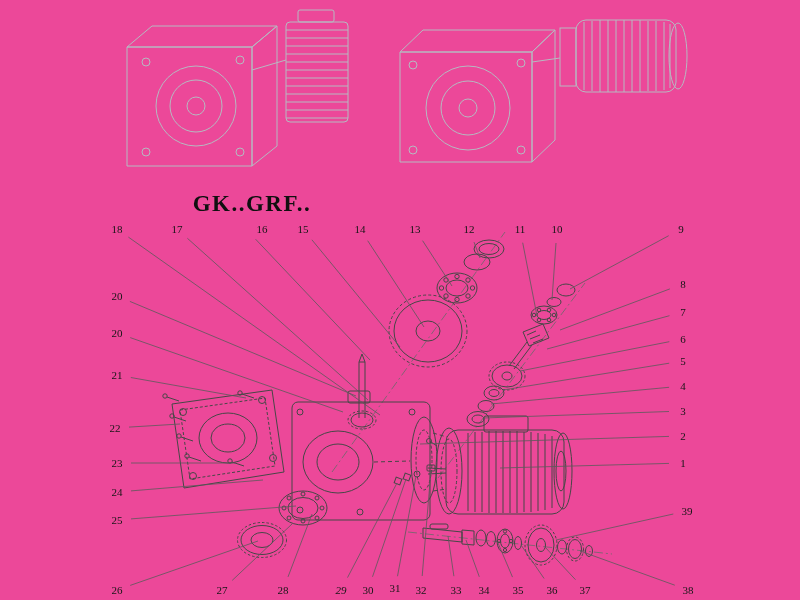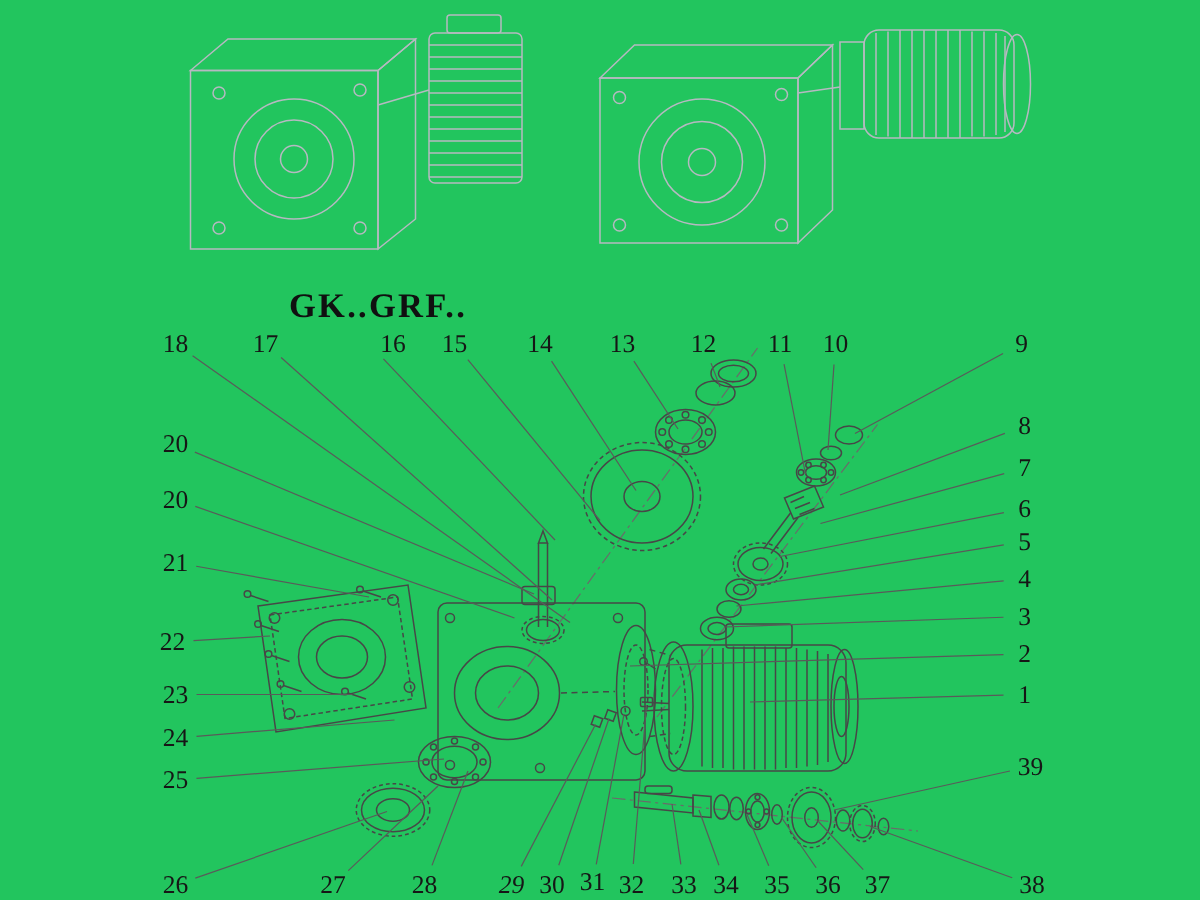--- a/index.html
+++ b/index.html
@@ -1,30 +1,30 @@
 <!DOCTYPE html>
 <html><head>
 <meta charset="utf-8">
 <style>
   html,body { margin:0; padding:0; background:#e9e9e9; }
   .page {
     position:relative; width:800px; height:600px; margin:0 auto;
-    background:#22c55e; overflow:hidden;
+    background:#ec4899; overflow:hidden;
     font-family:"Liberation Serif", serif;
   }
   svg.scene { position:absolute; left:0; top:0; width:800px; height:600px; }
   .caption {
     position:absolute; transform:translate(-50%,-50%);
     font-weight:bold; font-size:23px; letter-spacing:1.5px; color:#101010;
     white-space:nowrap;
   }
   .callout-layer { position:absolute; left:0; top:0; width:800px; height:600px; pointer-events:none; }
   .callout {
     position:absolute; transform:translate(-50%,-50%);
-    font-size:17px; color:#161616; line-height:1; white-space:nowrap;
+    font-size:11px; color:#161616; line-height:1; white-space:nowrap;
   }
   .faded { stroke:#b6b9c1; fill:none; stroke-width:1; }
   .dark  { stroke:#474747; fill:none; stroke-width:1; }
   .axis  { stroke:#6a6a6a; stroke-width:0.8; }
   #leader-lines line { stroke:#5a5a5a; stroke-width:0.8; }
 </style>
 </head>
 <body>
 
 <div class="page">

